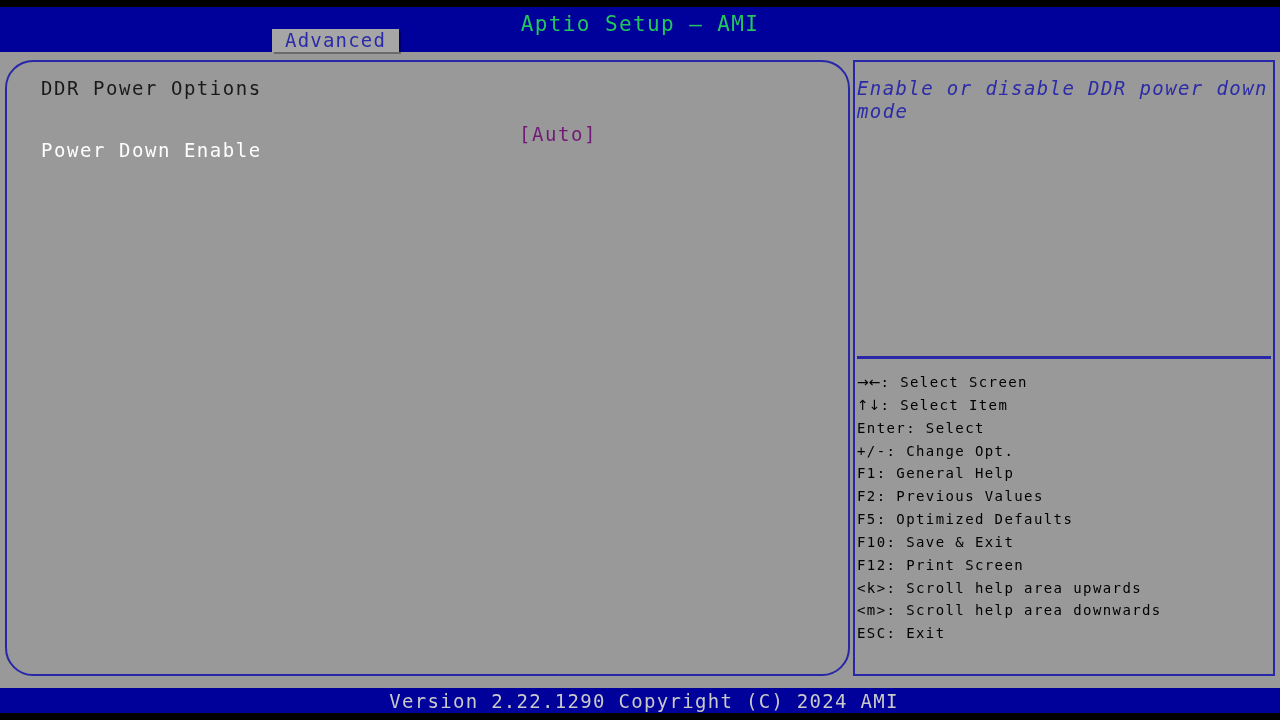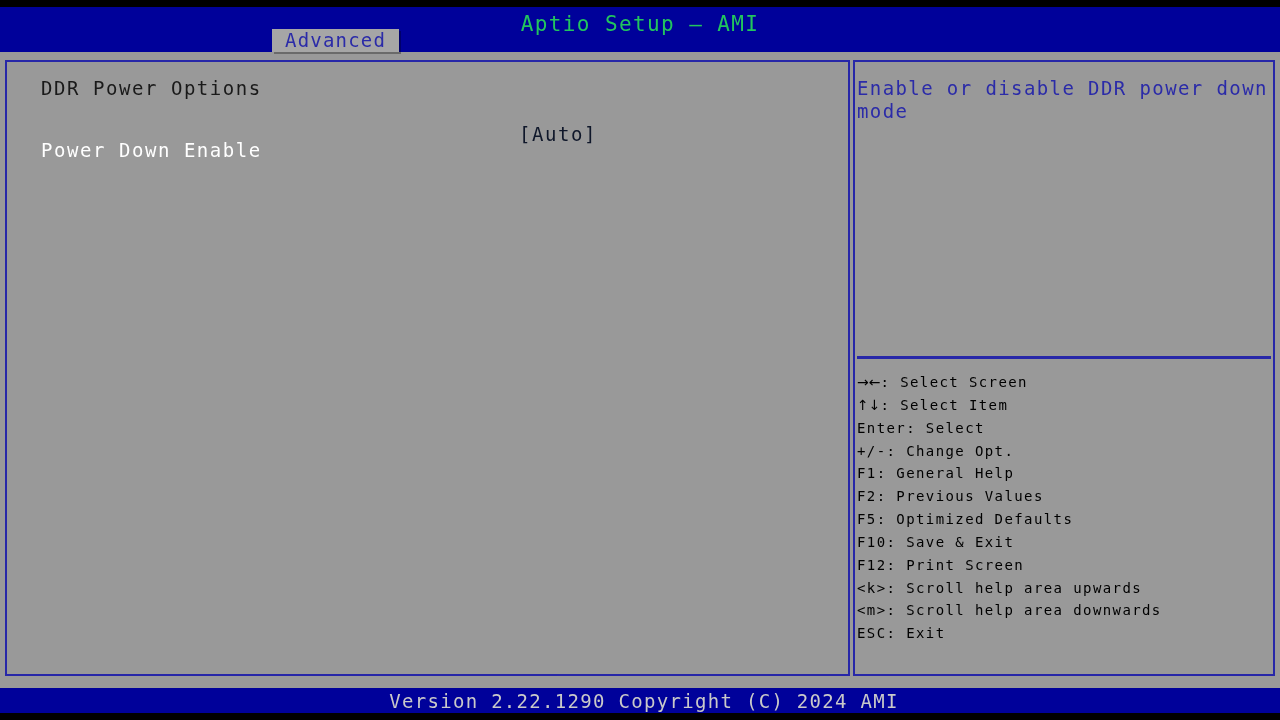--- a/index.html
+++ b/index.html
@@ -78,21 +78,21 @@
 
   
   .panel {
     position: absolute;
     background: #999999;
     border: 2px solid #2727a8;
     box-sizing: border-box;
   }
   .panel-left {
     left: 5px; top: 60px;
-    width: 845px; height: 616px;
+    width: 845px; height: 616px; border-radius: 28px;
   }
   .panel-right {
     left: 853px; top: 60px;
     width: 422px; height: 616px;
   }
 
   
   .section-heading {
     position: absolute;
     left: 34px; top: 15px;
@@ -113,35 +113,36 @@
     font-size: 19px;
     letter-spacing: 1.55px;
     color: #ffffff;
     white-space: pre;
   }
   .opt-value {
     position: absolute;
     left: 478px; top: 0;
     font-size: 19px;
     letter-spacing: 1.55px;
-    color: #0f172a;
+    color: #701a75;
     white-space: pre;
   }
 
   
   .help-text {
     position: absolute;
     left: 2px; top: 15px;
     width: 414px;
     font-size: 19px;
     line-height: 23px;
     letter-spacing: 1.4px;
     color: #2b2ba8;
     white-space: pre-wrap;
     word-break: break-word;
+    font-style: italic;
   }
   .help-divider {
     position: absolute;
     left: 2px; top: 294px;
     width: 414px; height: 3px;
     background: #2727a8;
   }
   .keylist {
     position: absolute;
     left: 2px; top: 309px;

